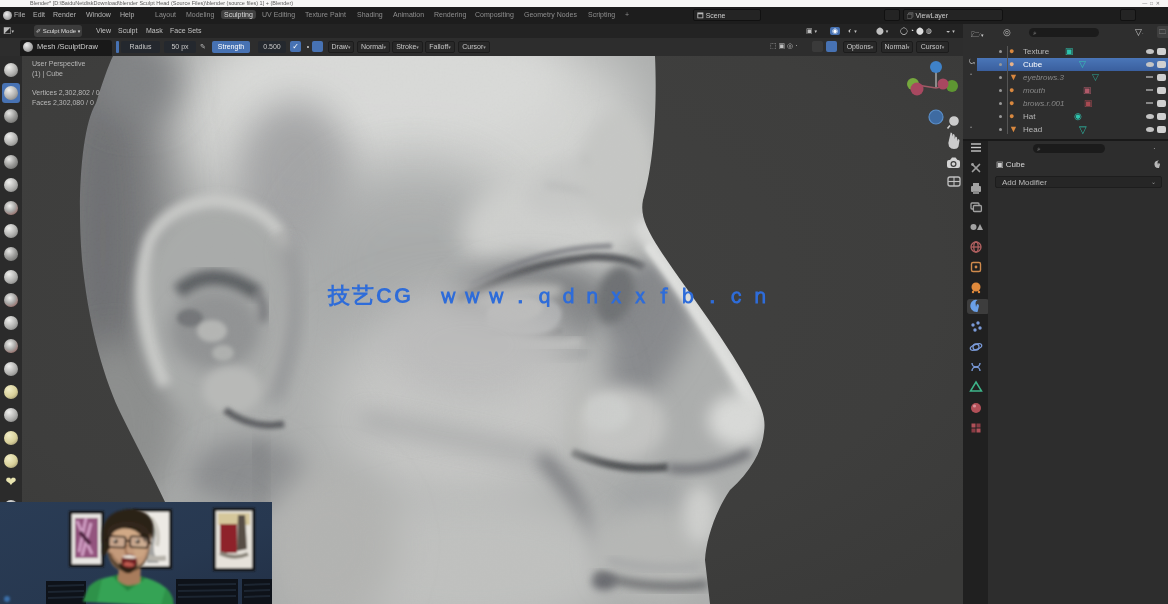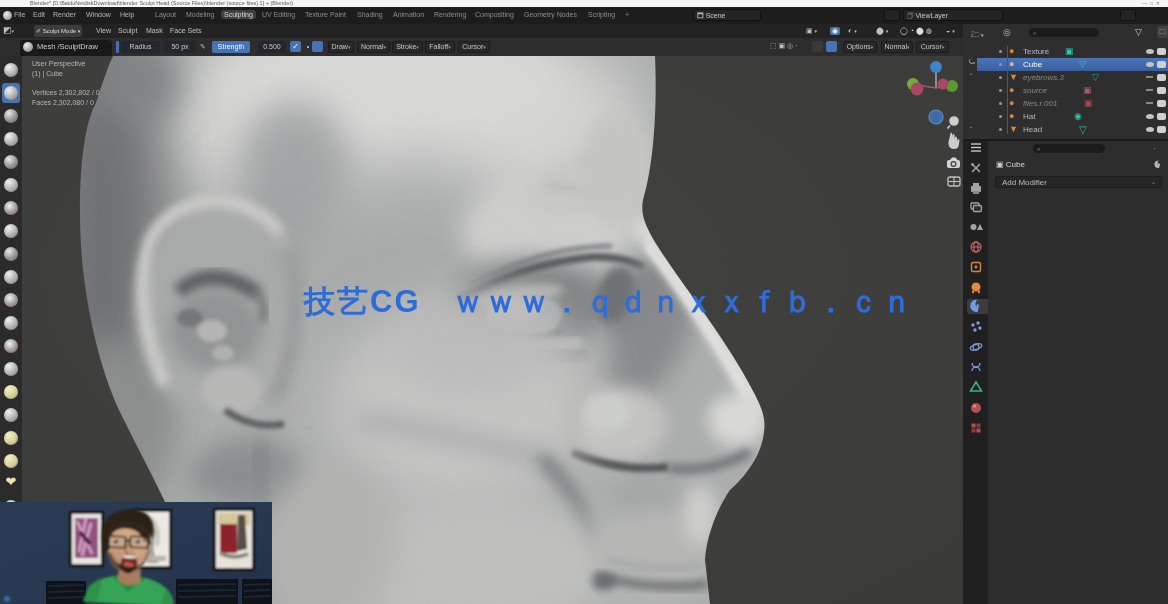--- a/index.html
+++ b/index.html
@@ -49,22 +49,22 @@
   .olsel { background:linear-gradient(#4a76b8,#3a5f9e); }
   .oldot { position:absolute; left:22px; top:5px; width:3px; height:3px; border-radius:50%; background:#999; }
   .olic { position:absolute; left:32px; top:1px; color:#d9883f; font-size:9px; }
   .oln { position:absolute; left:46px; top:2px; color:#b8b8b8; }
   .dim { color:#888;font-style:italic; }
   .olx { position:absolute; left:112px; top:1px; font-size:9px; }
   .oleye { position:absolute; left:169px; top:4px; width:8px; height:5px; background:#c4c4c4; border-radius:50%; }
   .dim2 { background:none; border-bottom:2px solid #888; border-radius:0; height:3px; width:7px; }
   .olcam { position:absolute; left:180px; top:3px; width:9px; height:7px; background:#d0d0d0; border-radius:2px; }
   
-  #wm { left:304px; top:281px; width:560px; color:#2e6cd9; font-weight:bold;
-        font-size:31px; letter-spacing:2px; white-space:nowrap; z-index:30; }
+  #wm { left:328px; top:281px; width:560px; color:#2e6cd9; font-weight:bold;
+        font-size:22px; letter-spacing:2px; white-space:nowrap; z-index:30; }
   #webcam { left:0; top:502px; width:272px; height:102px; z-index:40; background:#2a3c55; overflow:hidden; }
 </style>
 </head>
 <body>
 <div id="page">
   <div class="abs" id="titlebar">
       <span style="position:absolute;left:30px;top:0px;font-size:5.5px;color:#5a5a5a;white-space:nowrap;">Blender* [D:\BaiduNetdiskDownload\blender Sculpt Head (Source Files)\blender (source files) 1] + (Blender)</span>
       <span style="position:absolute;right:8px;top:0;font-size:5px;color:#777">—&nbsp;&nbsp;□&nbsp;&nbsp;✕</span>
     </div>
   <div class="abs" id="menubar">
@@ -327,29 +327,29 @@
         <i class="oldot"></i>
         <span class="olic">▼</span>
         <span class="oln dim">eyebrows.3</span>
         <span class="olx" style="color:#2ea896;left:115px">▽</span>
         <span class="oleye dim2"></span>
         <span class="olcam"></span>
       </div>
     <div class="abs olrow" style="top:60px">
         <i class="oldot"></i>
         <span class="olic">●</span>
-        <span class="oln dim">source</span>
+        <span class="oln dim">mouth</span>
         <span class="olx" style="color:#b05a6a;left:106px">▣</span>
         <span class="oleye dim2"></span>
         <span class="olcam"></span>
       </div>
     <div class="abs olrow" style="top:73px">
         <i class="oldot"></i>
         <span class="olic">●</span>
-        <span class="oln dim">files.r.001</span>
+        <span class="oln dim">brows.r.001</span>
         <span class="olx" style="color:#a84a52;left:107px">▣</span>
         <span class="oleye dim2"></span>
         <span class="olcam"></span>
       </div>
     <div class="abs olrow" style="top:86px">
         <i class="oldot"></i>
         <span class="olic">●</span>
         <span class="oln">Hat</span>
         <span class="olx" style="color:#2ec4ae;left:97px">◉</span>
         <span class="oleye"></span>

